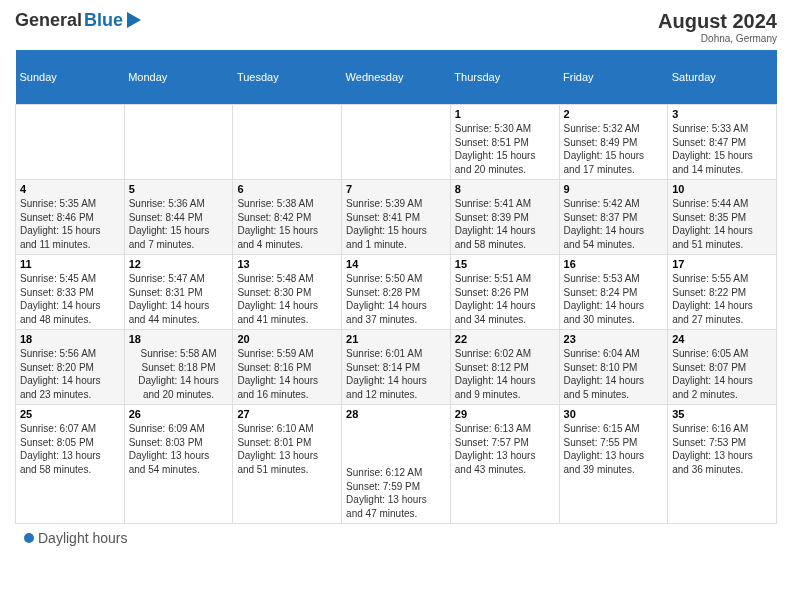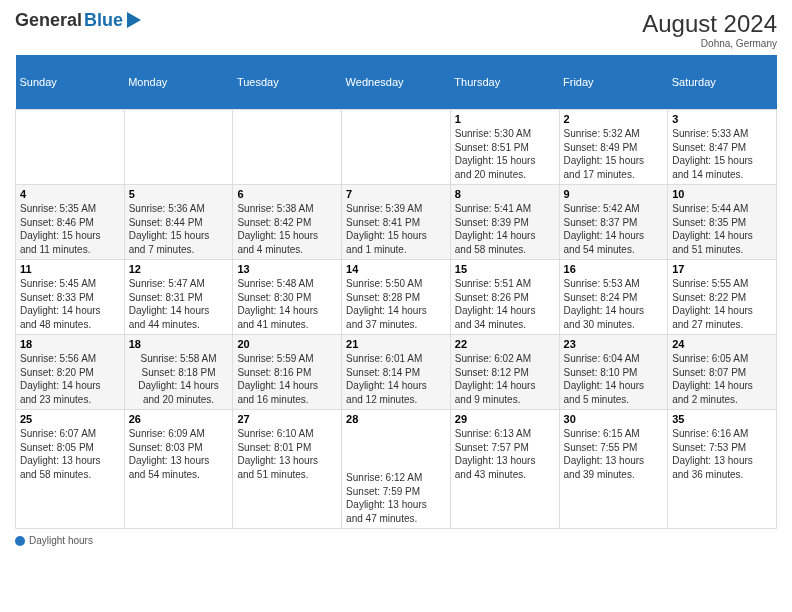--- a/index.html
+++ b/index.html
@@ -48,22 +48,22 @@
       border-top: 8px solid transparent;
       border-bottom: 8px solid transparent;
       border-left: 14px solid #1a6faf;
       margin-left: 2px;
       margin-top: -2px;
     }
     .title-section {
       text-align: right;
     }
     .month-title {
-      font-size: 24px;
-      font-weight: normal;
+      font-size: 20px;
+      font-weight: bold;
       color: #333;
     }
     .location {
       font-size: 10px;
       color: #555;
     }
     .calendar {
       width: 100%;
       border-collapse: collapse;
       font-size: 9.5px;
@@ -95,25 +95,26 @@
     .day-info {
       color: #333;
       line-height: 1.35;
       font-size: 10px;
     }
     .empty-cell {
       background: #fff !important;
     }
     .footer {
       margin-top: 6px;
-      font-size: 10px;
+      font-size: 14px;
       color: #555;
       display: flex;
       align-items: center;
       gap: 4px;
+      margin-left: 9px;
     }
     .footer-dot {
       width: 10px;
       height: 10px;
       background: #2474bf;
       border-radius: 50%;
       display: inline-block;
     }
   </style>
 </head>

